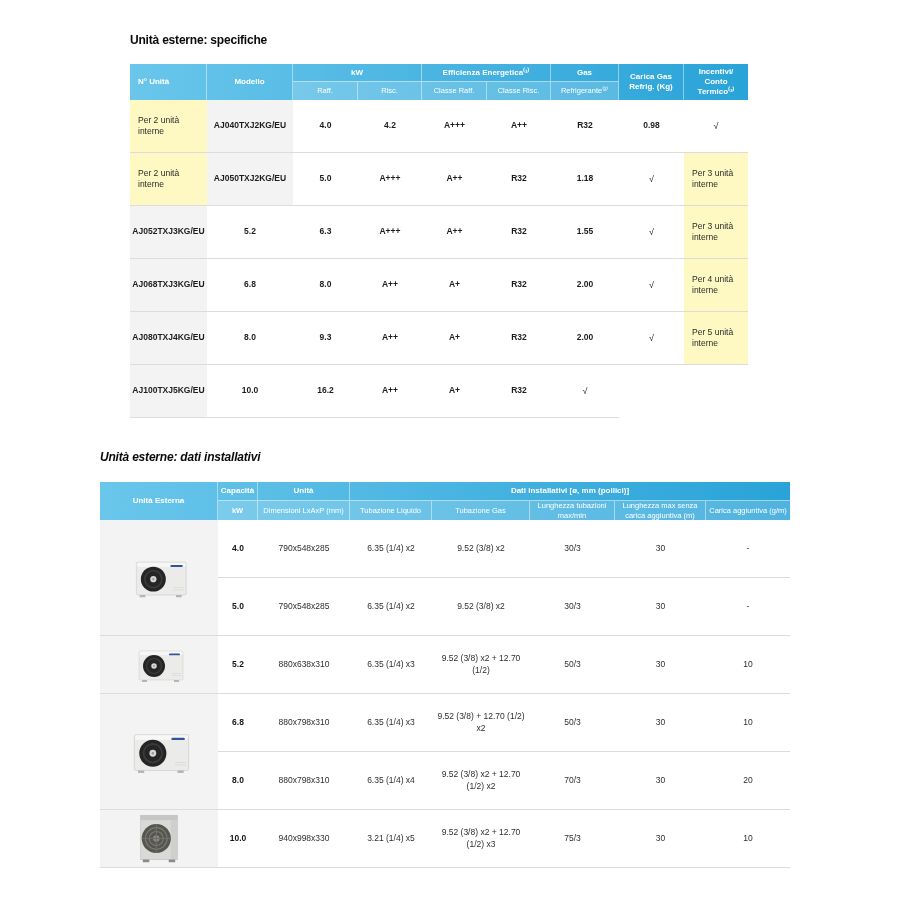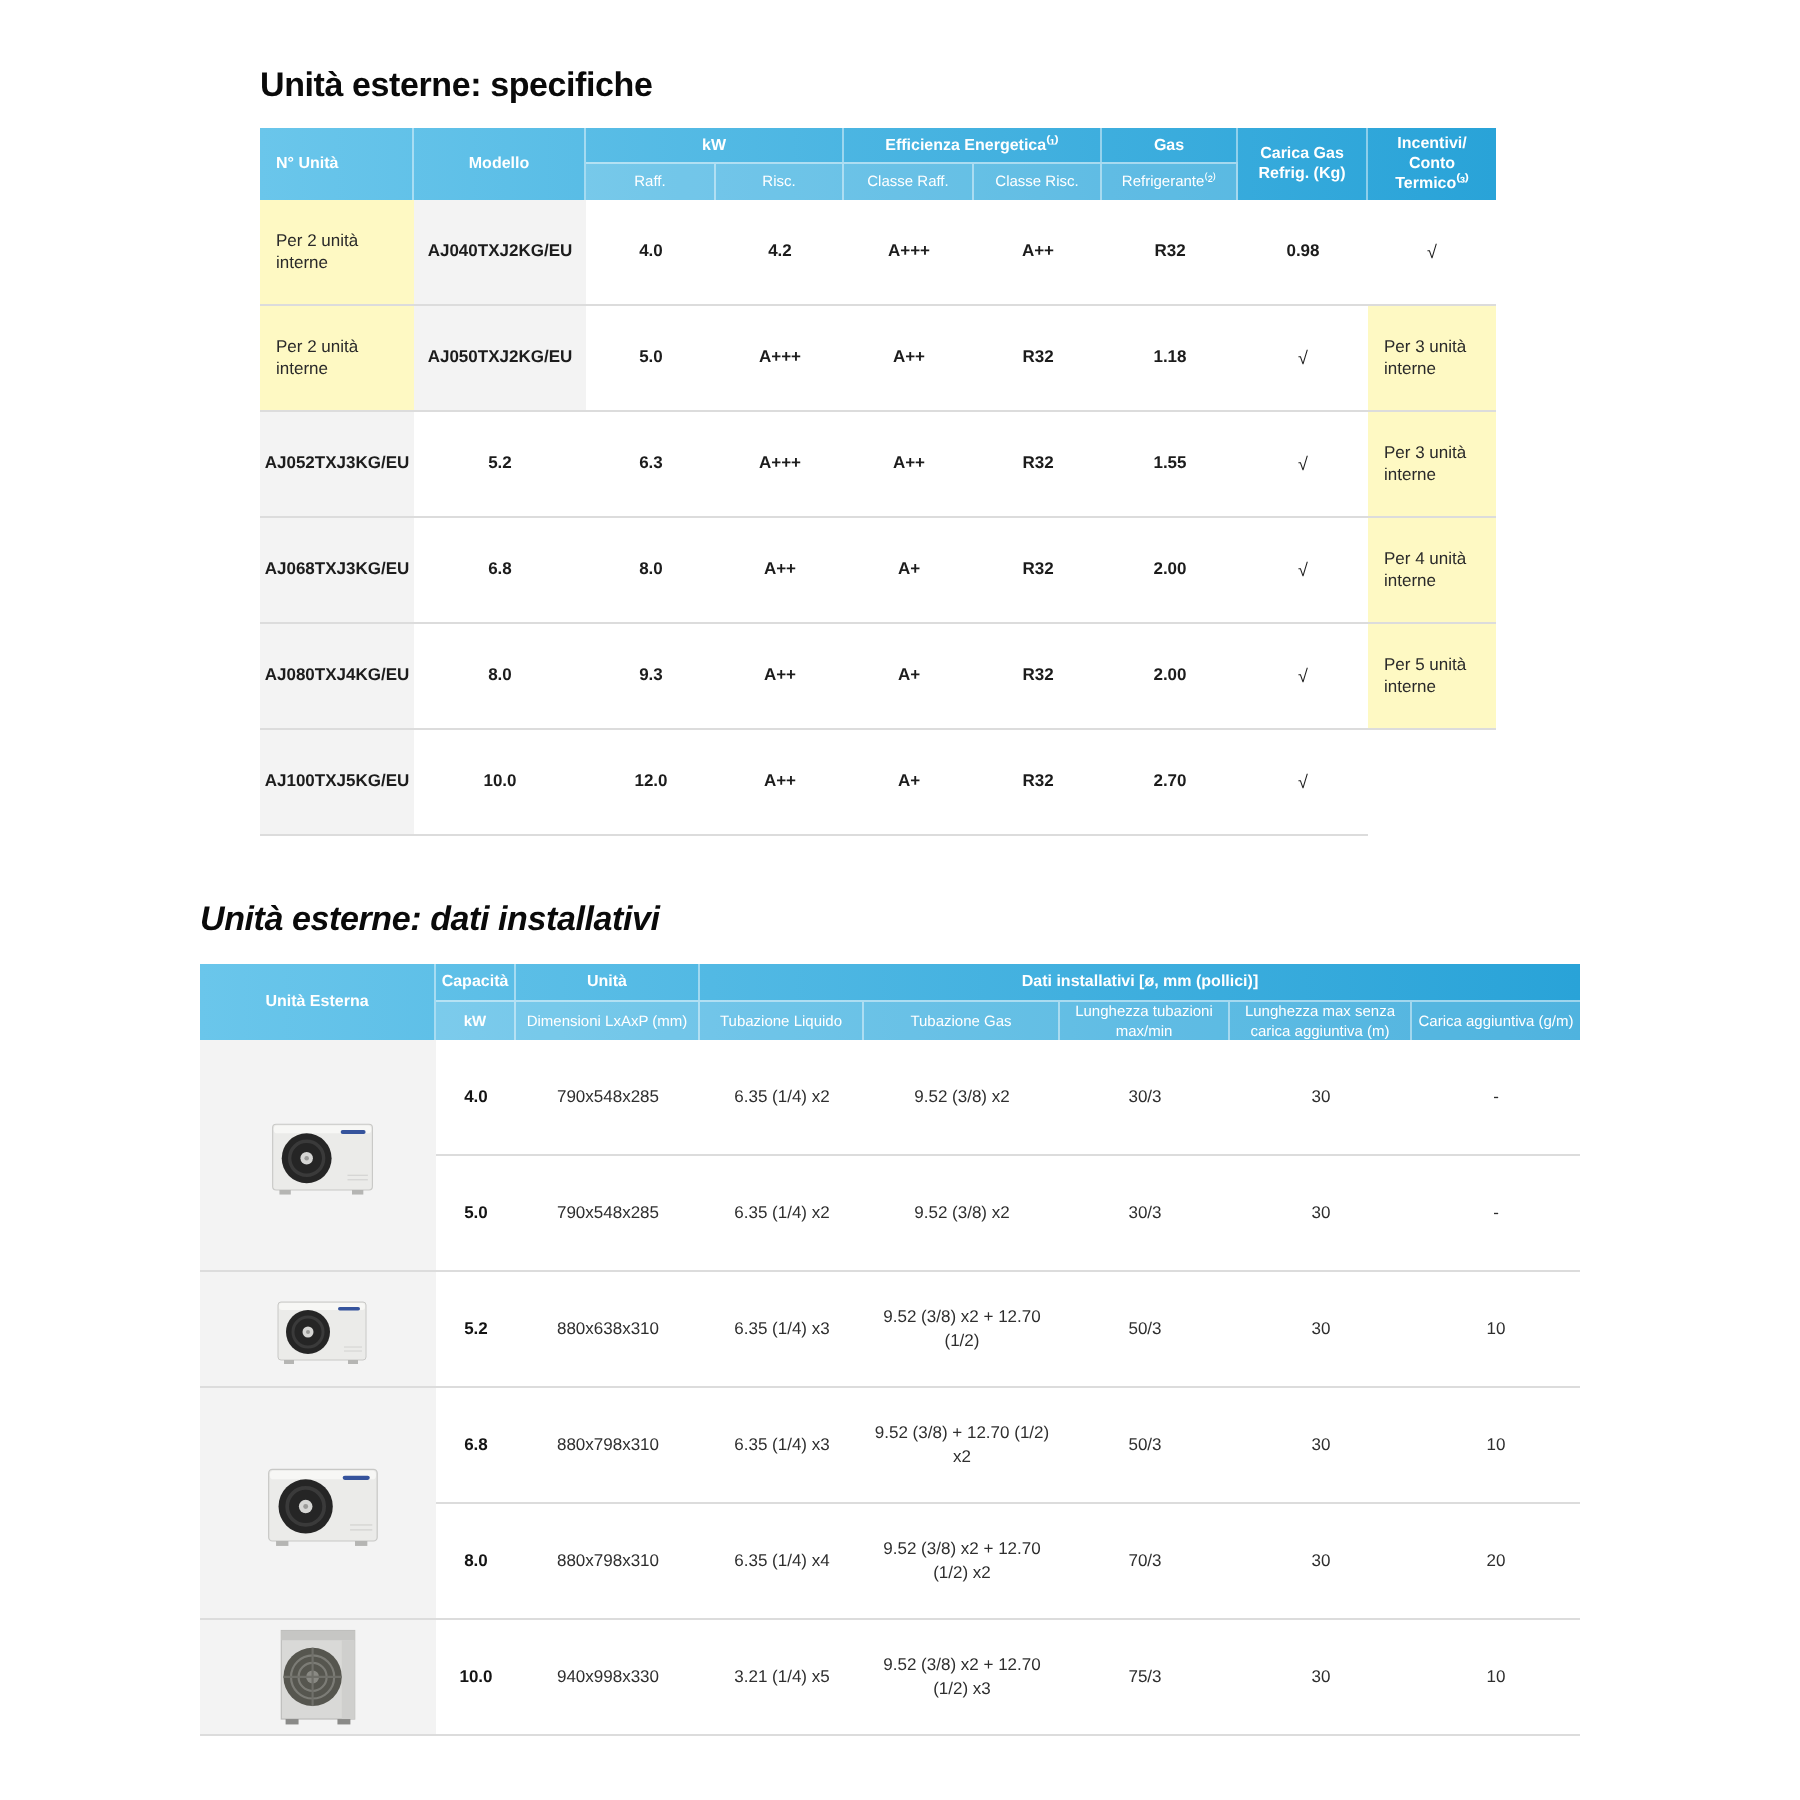--- a/index.html
+++ b/index.html
@@ -1,21 +1,21 @@
 <!DOCTYPE html>
 <html><head>
 <meta charset="utf-8">
 <style>
   html,body{margin:0;padding:0;}
   body{
     width:900px;height:900px;position:relative;background:#ffffff;
     font-family:"Liberation Sans", sans-serif;color:#1c1c1c;overflow:hidden;
   }
   .section-title{
-    position:absolute;font-size:17px;font-weight:700;color:#0a0a0a;letter-spacing:-0.2px;
+    position:absolute;font-size:12px;font-weight:700;color:#0a0a0a;letter-spacing:-0.2px;
   }
   #sec1-title{left:130px;top:33px;}
   #sec2-title{left:100px;top:450px;font-style:italic;}
 
   
   .thead{
     display:grid;color:#fff;
     background:linear-gradient(90deg,#6ac6eb 0%,#29a3d8 100%);
   }
   .hc{
@@ -129,25 +129,24 @@
     <div class="c">9.3</div>
     <div class="c">A++</div>
     <div class="c">A+</div>
     <div class="c">R32</div>
     <div class="c">2.00</div>
     <div class="c check">√</div>
 
     <div class="c colA">Per 5 unità interne</div>
     <div class="c colB">AJ100TXJ5KG/EU</div>
     <div class="c">10.0</div>
-    <div class="c">12.0</div>
+    <div class="c">16.2</div>
     <div class="c">A++</div>
     <div class="c">A+</div>
     <div class="c">R32</div>
-    <div class="c">2.70</div>
     <div class="c check">√</div>
   </div>
 </div>
 
 <div id="sec2-title" class="section-title">Unità esterne: dati installativi</div>
 
 <div id="table2">
   <div class="thead">
     <div class="hc merged span2" style="grid-column:1">Unità Esterna</div>
     <div class="hc group gr1" style="grid-column:2">Capacità</div>

